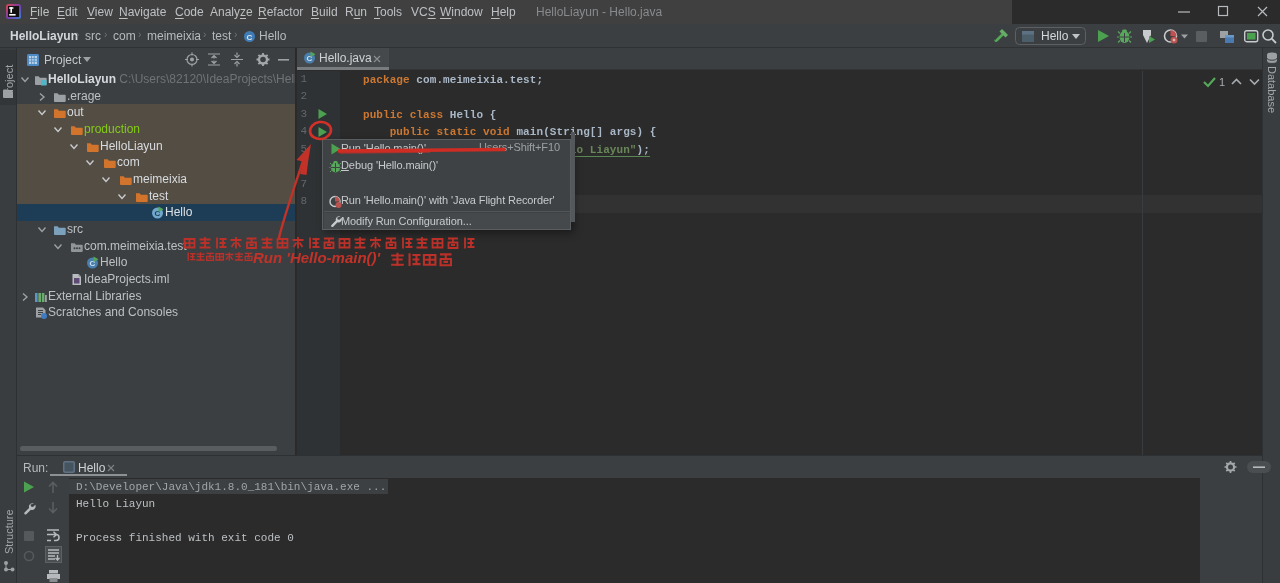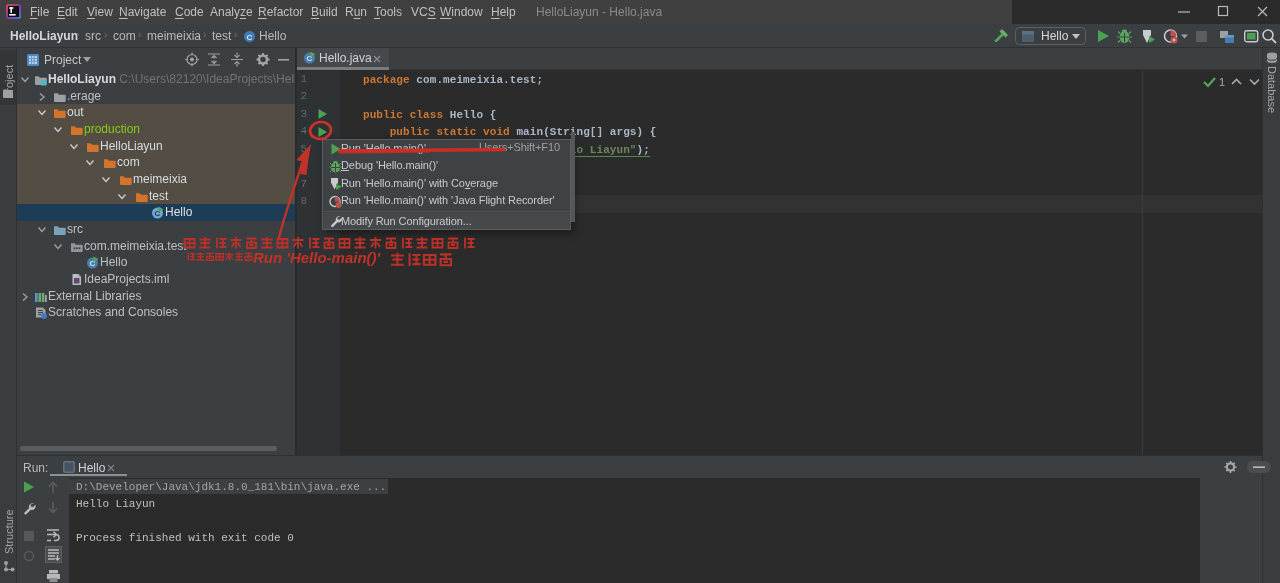--- a/index.html
+++ b/index.html
@@ -473,27 +473,20 @@
     <svg class="ic">
       <g stroke="#58a75c" stroke-width="1">
             <path d="M2.5 4.5 L1 3 M10.5 4.5 L12 3 M2 7.5 H0.5 M11 7.5 H12.5 M2.5 10.5 L1 12 M10.5 10.5 L12 12"></path>
           </g>
       <ellipse cx="6.5" cy="7.5" rx="4.5" ry="5" fill="#58a75c"></ellipse>
       <rect x="4.5" y="1" width="4" height="2.5" rx="1.2" fill="#58a75c"></rect>
       <line x1="6.5" y1="3" x2="6.5" y2="12" stroke="#3f4244" stroke-width="1"></line>
       <line x1="1.5" y1="7.5" x2="11.5" y2="7.5" stroke="#3f4244" stroke-width="1"></line>
     </svg>
     <span class="tx"><u>D</u>ebug 'Hello.main()'</span>
-  </div>
-  <div class="mitem" style="top:35px">
-    <svg class="ic">
-          <path d="M2 1 h7 v4.5 l-3.5 7 l-3.5 -7 z" fill="#c7cbce"></path>
-          <path d="M7 6.5 l5.5 3.2 l-5.5 3.2 z" fill="#4ca151"></path>
-        </svg>
-    <span class="tx">Run 'Hello.main()' with Co<u>v</u>erage</span>
   </div>
   <div class="mitem" style="top:52.5px">
     <svg class="ic">
       <circle cx="6" cy="6.5" r="5" fill="none" stroke="#c7cbce" stroke-width="1.4"></circle>
       <path d="M6 6.5 L6 1.5 A5 5 0 0 1 11 6.5 Z" fill="#b8534f"></path>
       <circle cx="9.5" cy="10" r="3" fill="#b8534f"></circle>
     </svg>
     <span class="tx">Run 'Hello.main()' with 'Java Flight Recorder'</span>
   </div>
   <div class="abs" style="left:1px;top:71px;width:246px;height:1px;background:#515557"></div>

